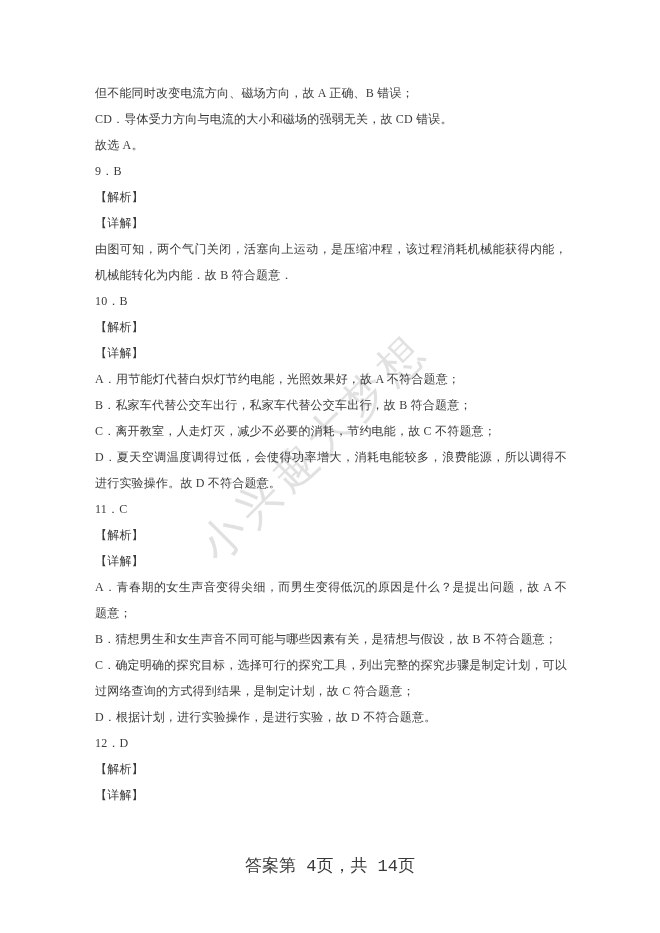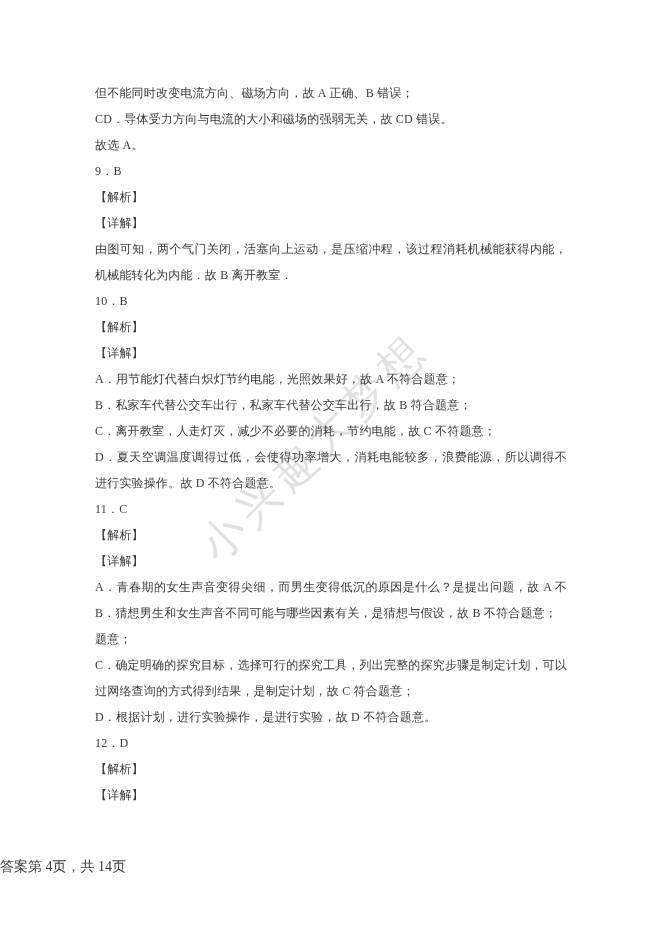--- a/index.html
+++ b/index.html
@@ -51,56 +51,57 @@
     opacity: 0.55;
     pointer-events: none;
     white-space: nowrap;
     font-family: "Liberation Serif", "DejaVu Serif", serif;
   }
   .footer {
     position: absolute;
     left: 0;
     top: 858px;
     width: 100%;
-    text-align: left;
-    font-size: 14px;
+    text-align: center;
+    font-size: 17px;
     line-height: 18px;
     color: #3a3a3a;
+    font-family: Liberation Mono, monospace;
   }
 </style>
 </head>
 <body>
 
 <div class="page">
 
   <div class="watermark" style="color:#c9c9c9;">小兴趣大梦想</div>
 
   <div class="content">
     <p class="line">但不能同时改变电流方向、磁场方向，故 A 正确、B 错误；</p>
     <p class="line">CD．导体受力方向与电流的大小和磁场的强弱无关，故 CD 错误。</p>
     <p class="line">故选 A。</p>
     <p class="line">9．B</p>
     <p class="line">【解析】</p>
     <p class="line">【详解】</p>
     <p class="line jf">由图可知，两个气门关闭，活塞向上运动，是压缩冲程，该过程消耗机械能获得内能，是将</p>
-    <p class="line">机械能转化为内能．故 B 离开教室．</p>
+    <p class="line">机械能转化为内能．故 B 符合题意．</p>
     <p class="line">10．B</p>
     <p class="line">【解析】</p>
     <p class="line">【详解】</p>
     <p class="line">A．用节能灯代替白炽灯节约电能，光照效果好，故 A 不符合题意；</p>
     <p class="line">B．私家车代替公交车出行，私家车代替公交车出行，故 B 符合题意；</p>
     <p class="line">C．离开教室，人走灯灭，减少不必要的消耗，节约电能，故 C 不符题意；</p>
     <p class="line jf">D．夏天空调温度调得过低，会使得功率增大，消耗电能较多，浪费能源，所以调得不要太</p>
     <p class="line">进行实验操作。故 D 不符合题意。</p>
     <p class="line">11．C</p>
     <p class="line">【解析】</p>
     <p class="line">【详解】</p>
     <p class="line jf">A．青春期的女生声音变得尖细，而男生变得低沉的原因是什么？是提出问题，故 A 不符合</p>
+    <p class="line">题意；</p>
     <p class="line">B．猜想男生和女生声音不同可能与哪些因素有关，是猜想与假设，故 B 不符合题意；</p>
-    <p class="line">题意；</p>
     <p class="line jf">C．确定明确的探究目标，选择可行的探究工具，列出完整的探究步骤是制定计划，可以通</p>
     <p class="line">过网络查询的方式得到结果，是制定计划，故 C 符合题意；</p>
     <p class="line">D．根据计划，进行实验操作，是进行实验，故 D 不符合题意。</p>
     <p class="line">12．D</p>
     <p class="line">【解析】</p>
     <p class="line">【详解】</p>
   </div>
 
   <div class="footer">答案第 4页，共 14页</div>
 

